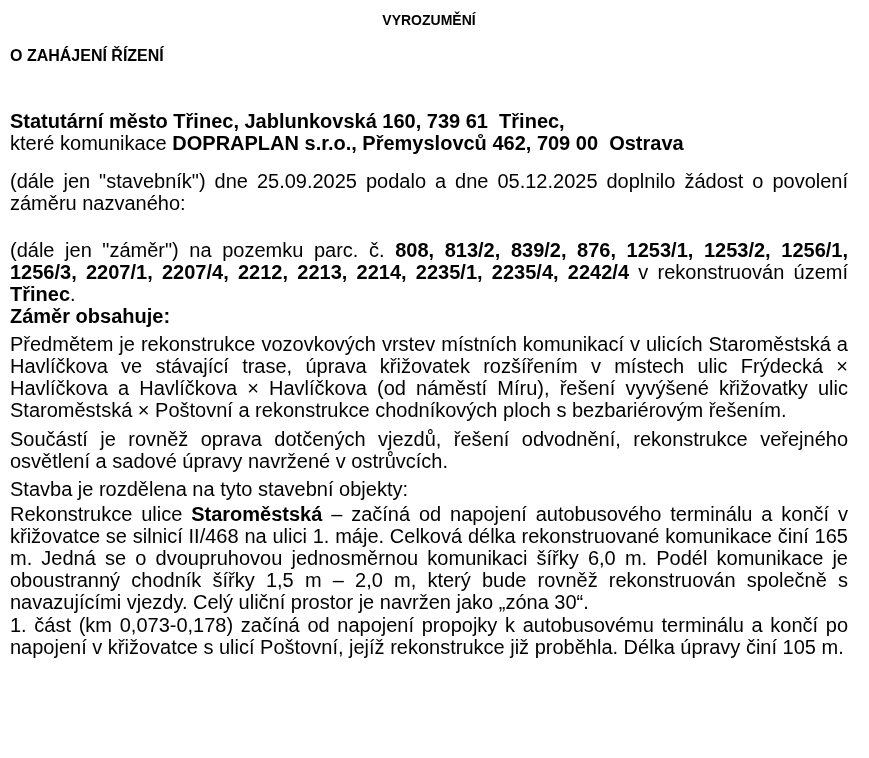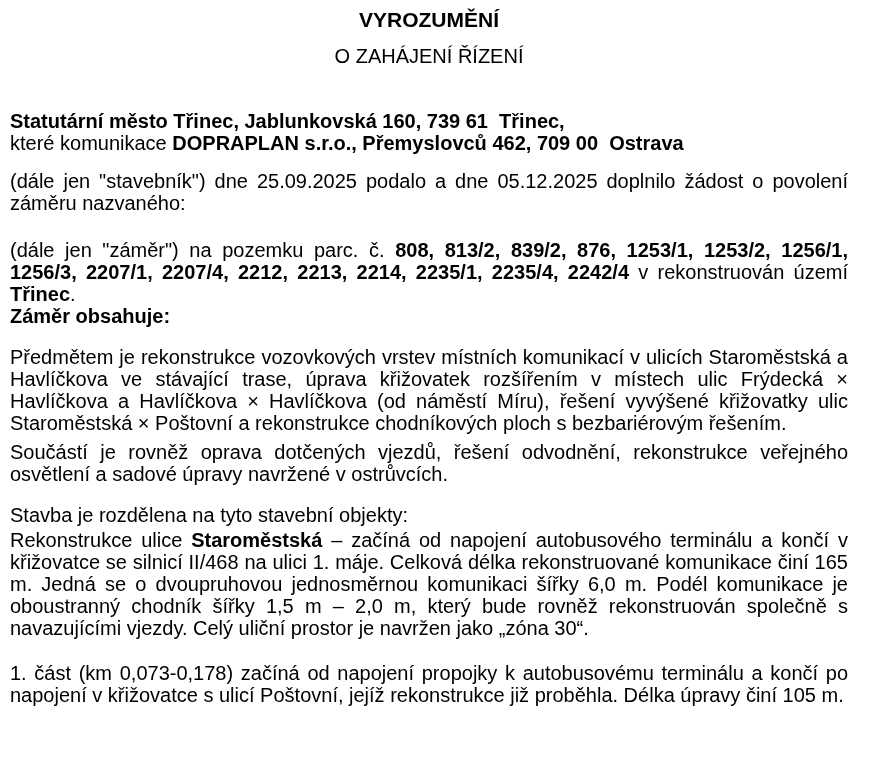--- a/index.html
+++ b/index.html
@@ -15,51 +15,51 @@
     height: 758px;
     box-sizing: border-box;
     padding: 8px 21px 0 10px;
     background: #ffffff;
     font-size: 15.5px;
     line-height: 22px;
     overflow: hidden;
   }
   h1.doc-title {
     margin: 0;
-    font-size: 21px;
+    font-size: 14px;
     line-height: 24px;
     font-weight: bold;
     text-align: center;
   }
   h2.doc-subtitle {
     margin: 14px 0 0 0;
-    font-size: 20px;
+    font-size: 16px;
     line-height: 20px;
-    font-weight: normal;
-    text-align: center;
+    font-weight: bold;
+    text-align: left;
   }
   p, h3 {
     margin: 0;
     font-size: 20px;
     line-height: 22px;
     font-weight: normal;
   }
   h3 { font-weight: bold; }
   .b { font-weight: bold; }
   .justify { text-align: justify; }
   .center { text-align: center; }
   .pre { white-space: pre-wrap; }
   .mt44 { margin-top: 44px; }
   .mt30 { }
   .mt25 { margin-top: 25px; }
   .mt16 { margin-top: 16px; }
   .mt11 { margin-top: 11px; }
   .mt7  { margin-top: 7px; }
-  .mt6  { margin-top: 19px; }
-  .mt5  { margin-top: 23px; }
+  .mt6  { margin-top: 6px; }
+  .mt5  { margin-top: 1px; }
   .mt4  { margin-top: 4px; }
   .mt3  { margin-top: 3px; }
 </style>
 </head>
 <body>
 
 <div class="page">
 
   <h1 class="doc-title">VYROZUMĚNÍ</h1>
 

